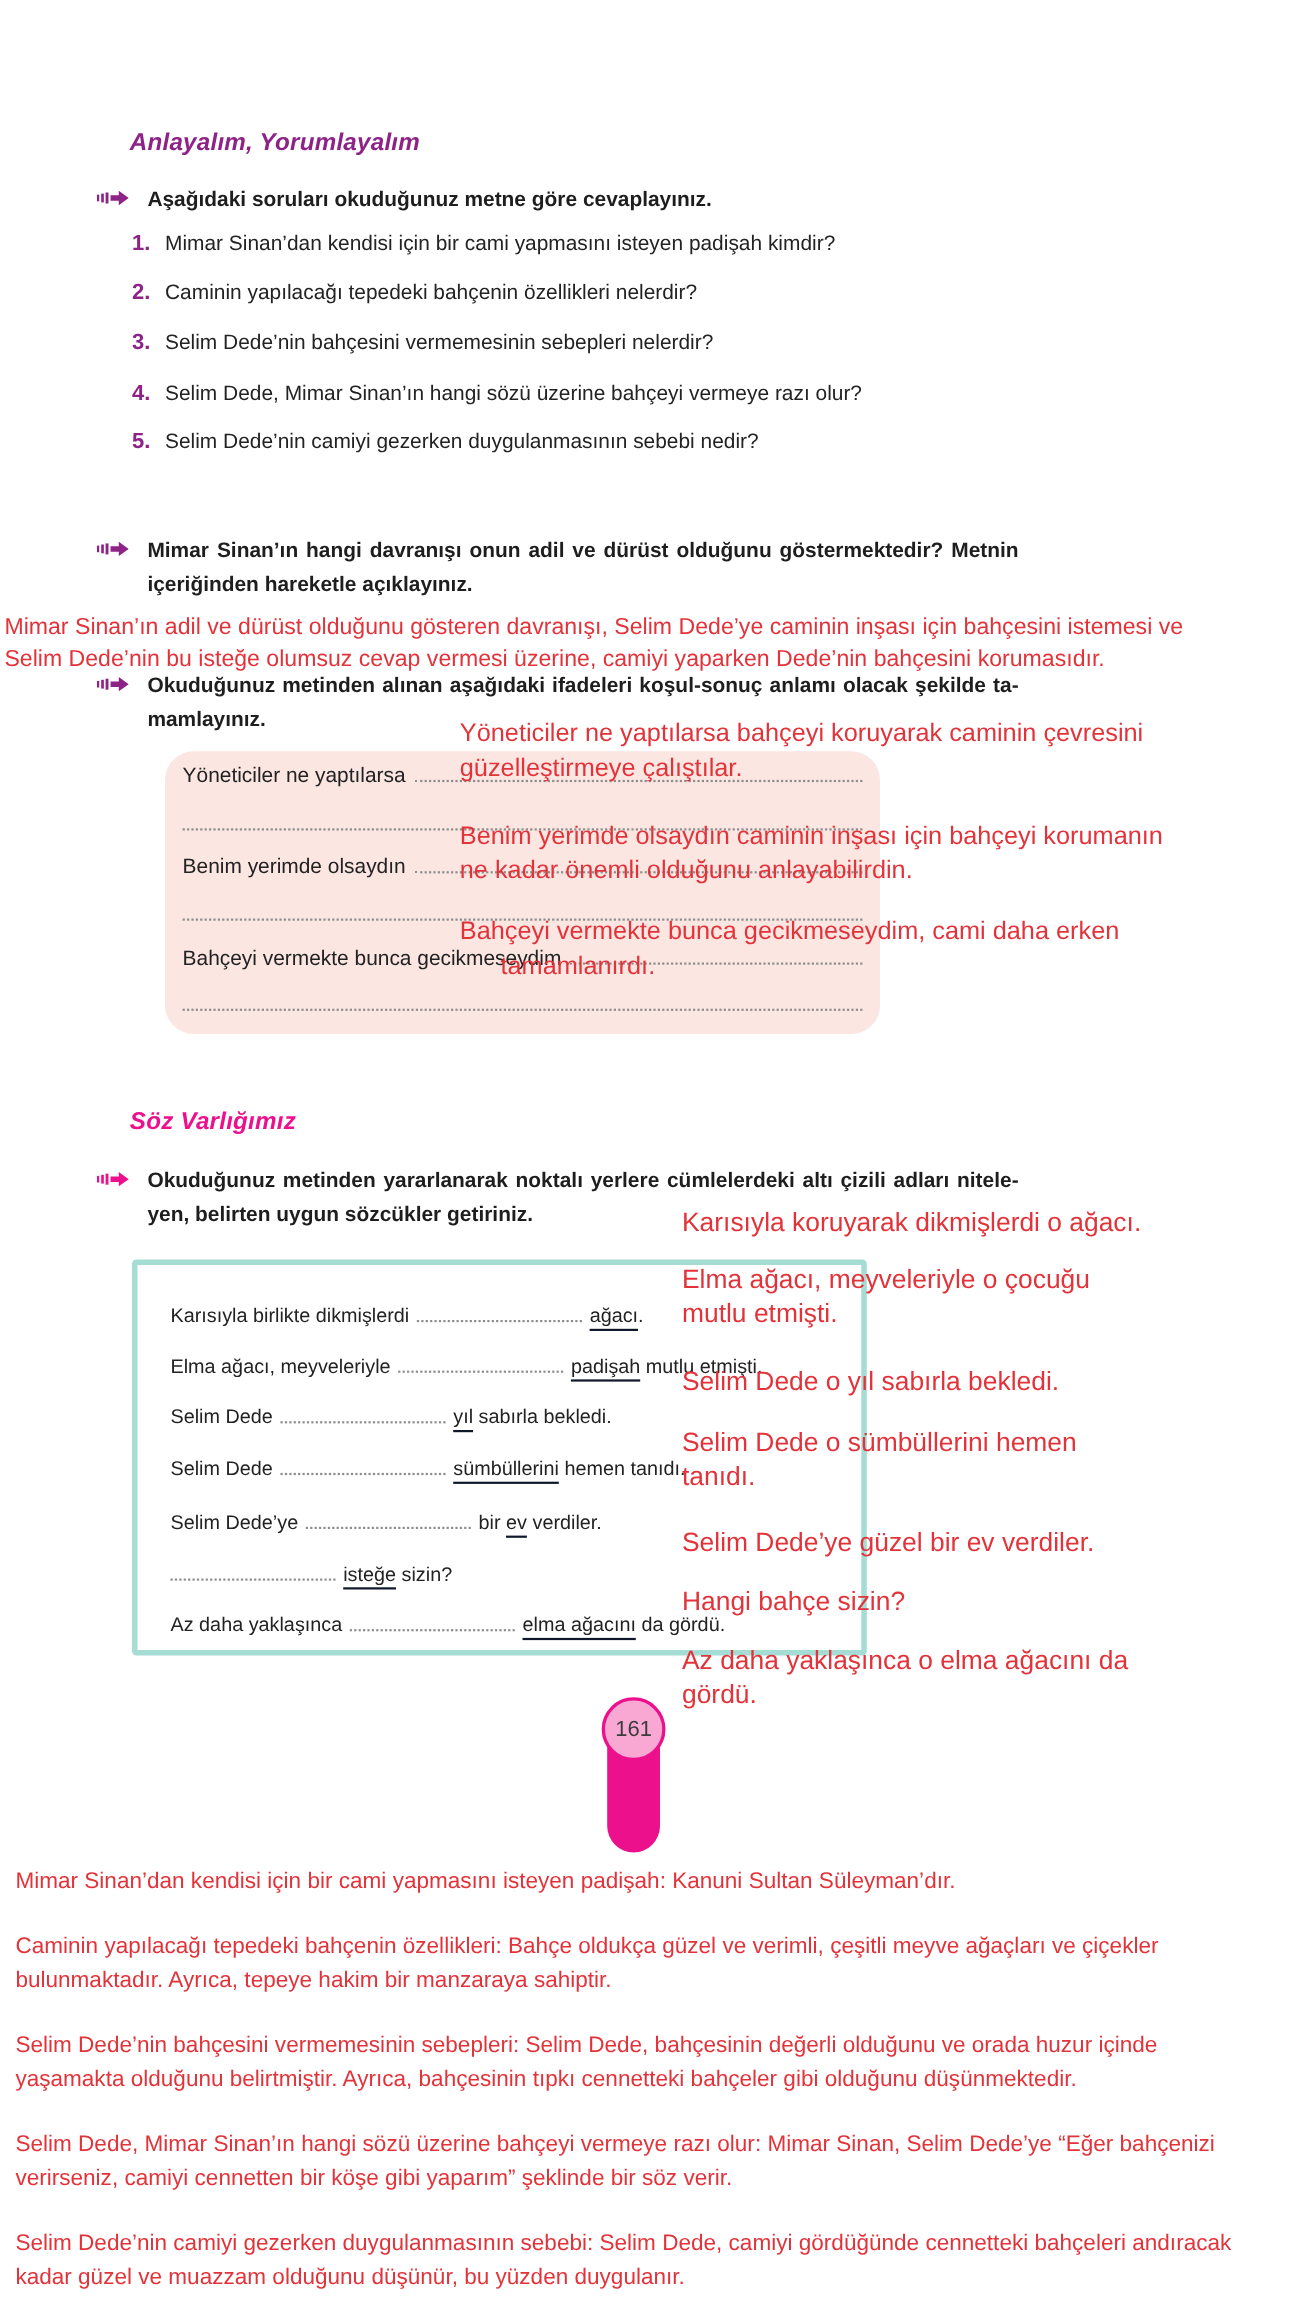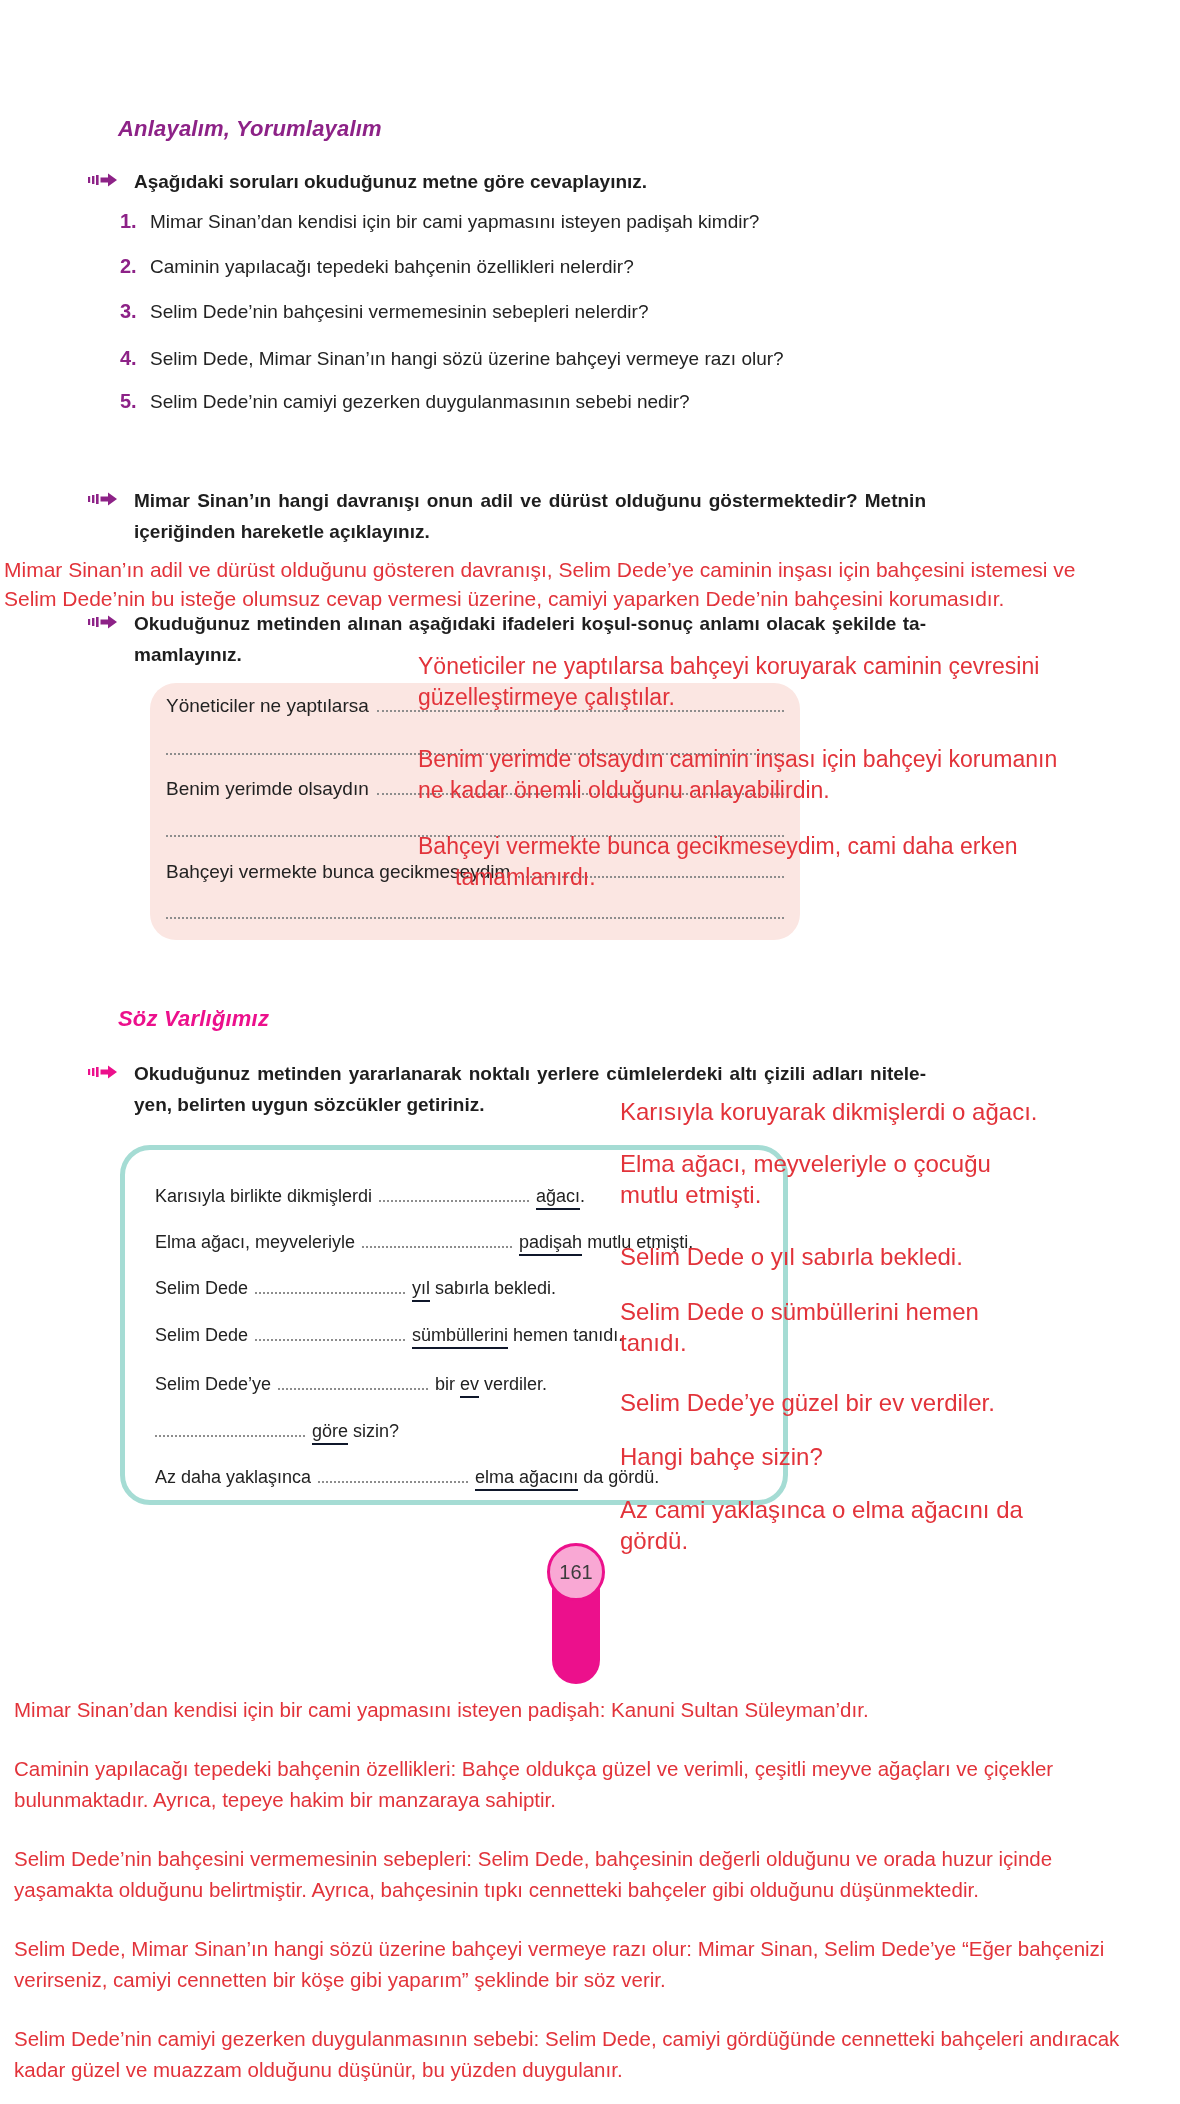--- a/index.html
+++ b/index.html
@@ -33,21 +33,21 @@
   .red-lg { font-size:24px; line-height:31px; }
 
   .kbox { position:absolute; left:122px; top:683px; width:650px; height:257px;
           background:#fbe6e2; border-radius:26px;margin-left:28px; }
   .krow { position:absolute; left:16px; right:16px; display:flex; align-items:baseline; }
   .klabel { font-size:19px; color:#222; white-space:nowrap; }
   .kdots { flex:1; margin-left:8px; height:14px; border-bottom:2px dotted #8d8d8d; }
   .kline { position:absolute; left:16px; right:16px; border-bottom:2px dotted #8d8d8d; }
 
   .sbox { position:absolute; left:120px; top:1145px; width:668px; height:360px;
-          background:#ffffff; border:5px solid #a5dcd4; border-radius:30px; }
+          background:#ffffff; border:5px solid #a5dcd4; border-radius:4px; }
   .frow { position:absolute; left:30px; display:flex; align-items:baseline; font-size:18px; color:#222; }
   .fdots { width:150px; height:12px; margin:0 7px; border-bottom:2px dotted #8d8d8d; flex:none; }
   .fpre, .fmid, .ftail { white-space:pre; }
   .fu { border-bottom:2px solid #0f172a; padding-bottom:1px; white-space:pre; }
 
   .tab { position:absolute; left:552px; top:1566px; width:48px; height:118px;
          background:#ec108c; border-radius:24px; }
   .tab-circle { position:absolute; left:547px; top:1543px; width:58px; height:58px;
          background:#f9a8d4; border:3px solid #ec108c; border-radius:50%;
          display:flex; align-items:center; justify-content:center;
@@ -195,38 +195,38 @@
       <span class="fpre">Selim Dede’ye</span>
         <span class="fdots"></span>
         <span class="fmid">bir </span>
         <span class="fu">ev</span>
         <span class="ftail"> verdiler.</span>
     </div>
     <div class="frow" style="top:271px">
       <span class="fpre"></span>
         <span class="fdots" style="margin-left:0"></span>
         <span class="fmid"></span>
-        <span class="fu">göre</span>
+        <span class="fu">isteğe</span>
         <span class="ftail"> sizin?</span>
     </div>
     <div class="frow" style="top:317px">
       <span class="fpre">Az daha yaklaşınca</span>
         <span class="fdots"></span>
         <span class="fmid"></span>
         <span class="fu">elma ağacını</span>
         <span class="ftail"> da gördü.</span>
     </div>
   </div>
 
   <div class="red red-lg" style="left:620px; top:1148px; width:430px">Elma ağacı, meyveleriyle o çocuğu mutlu etmişti.</div>
   <div class="red red-lg" style="left:620px; top:1241px; width:430px">Selim Dede o yıl sabırla bekledi.</div>
   <div class="red red-lg" style="left:620px; top:1296px; width:430px">Selim Dede o sümbüllerini hemen tanıdı.</div>
   <div class="red red-lg" style="left:620px; top:1387px; width:430px">Selim Dede’ye güzel bir ev verdiler.</div>
   <div class="red red-lg" style="left:620px; top:1441px; width:430px">Hangi bahçe sizin?</div>
-  <div class="red red-lg" style="left:620px; top:1494px; width:430px">Az cami yaklaşınca o elma ağacını da gördü.</div>
+  <div class="red red-lg" style="left:620px; top:1494px; width:430px">Az daha yaklaşınca o elma ağacını da gördü.</div>
 
   <div class="tab"></div>
   <div class="tab-circle">
     <span>161</span>
   </div>
 
   <div class="bottom">
     <p>Mimar Sinan’dan kendisi için bir cami yapmasını isteyen padişah: Kanuni Sultan Süleyman’dır.</p>
     <p>Caminin yapılacağı tepedeki bahçenin özellikleri: Bahçe oldukça güzel ve verimli, çeşitli meyve ağaçları ve çiçekler bulunmaktadır. Ayrıca, tepeye hakim bir manzaraya sahiptir.</p>
     <p>Selim Dede’nin bahçesini vermemesinin sebepleri: Selim Dede, bahçesinin değerli olduğunu ve orada huzur içinde yaşamakta olduğunu belirtmiştir. Ayrıca, bahçesinin tıpkı cennetteki bahçeler gibi olduğunu düşünmektedir.</p>

